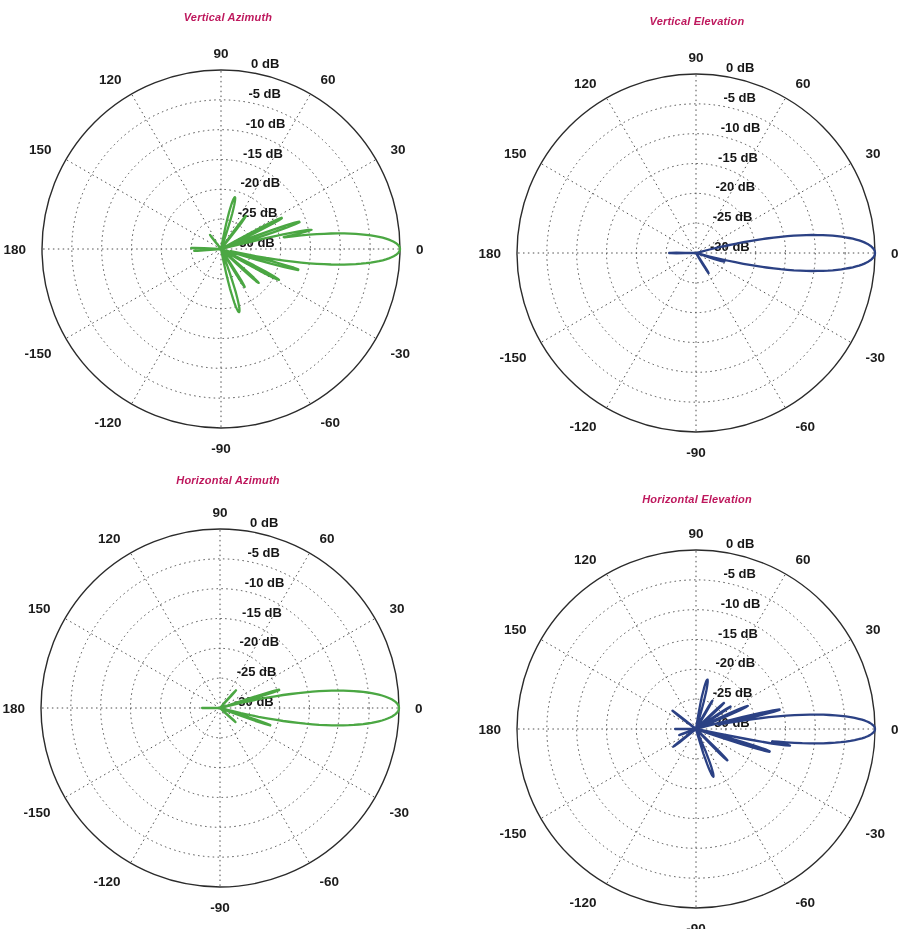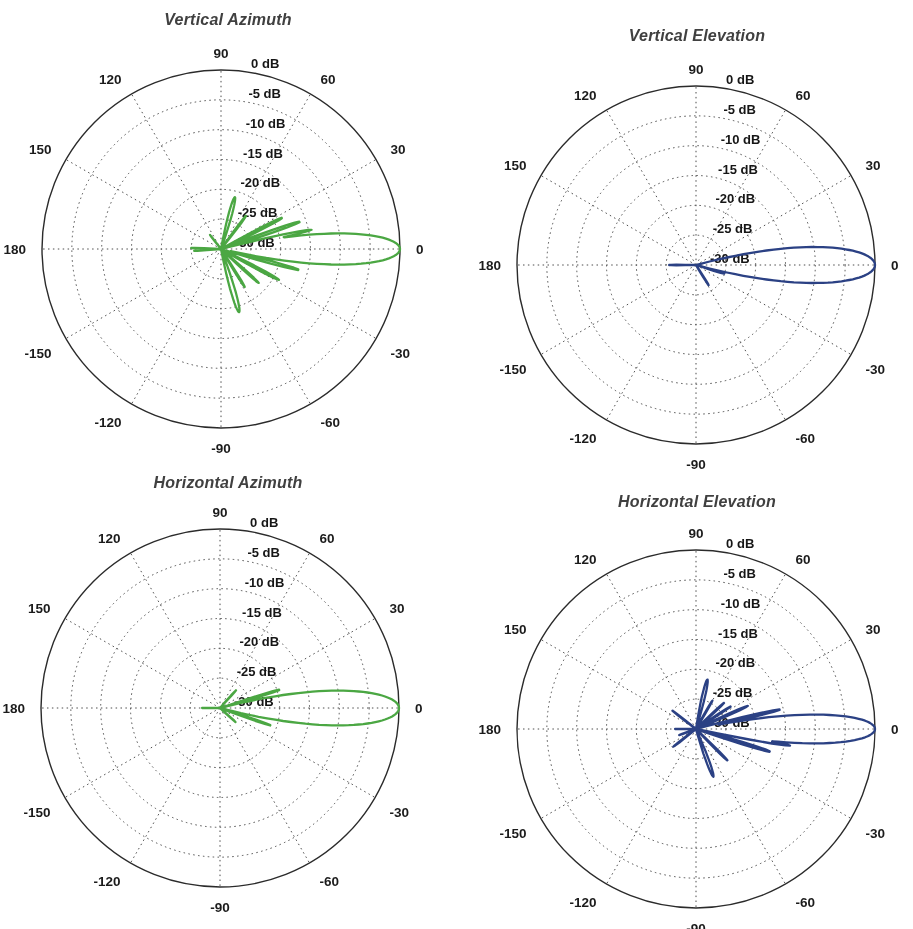--- a/index.html
+++ b/index.html
@@ -1,24 +1,24 @@
 <!DOCTYPE html>
 <html><head>
 <meta charset="utf-8">
 <style>
   html,body{margin:0;padding:0;background:#ffffff;}
   body{width:913px;height:929px;position:relative;font-family:"Liberation Sans",sans-serif;overflow:hidden;}
   figure.chart{position:absolute;margin:0;padding:0;width:456px;}
   figure.f0{left:0;top:0;height:459px;}
-  figure.f1{left:457px;top:16px;height:459px;}
+  figure.f1{left:457px;top:4px;height:459px;}
   figure.f2{left:0;top:459px;height:470px;}
   figure.f3{left:457px;top:478px;height:470px;}
   figure.chart svg{position:absolute;left:0;top:0;}
   figcaption{position:absolute;top:11px;left:0;width:100%;text-align:center;
-    font-style:italic;font-weight:600;font-size:16px;color:#404040;letter-spacing:.2px;}
+    font-style:italic;font-weight:600;font-size:11px;color:#be185d;letter-spacing:.2px;}
   figure.f1 figcaption,figure.f3 figcaption{transform:translateX(12px);}
   figure.f2 figcaption,figure.f3 figcaption{top:15px;}
   .angle-tick{font-size:13.5px;font-weight:600;fill:#1b1b1b;}
   .radial-tick{font-size:13px;font-weight:600;fill:#161616;}
 </style>
 </head>
 <body>
 
 <div>
   <figure class="chart f0">

